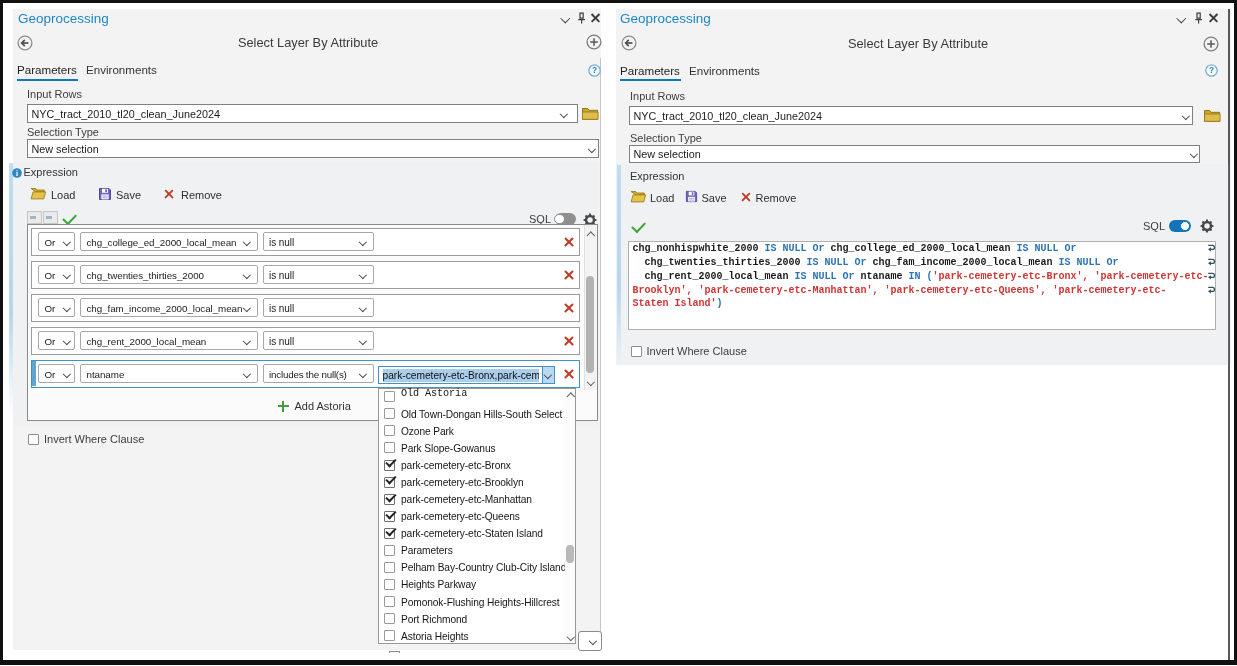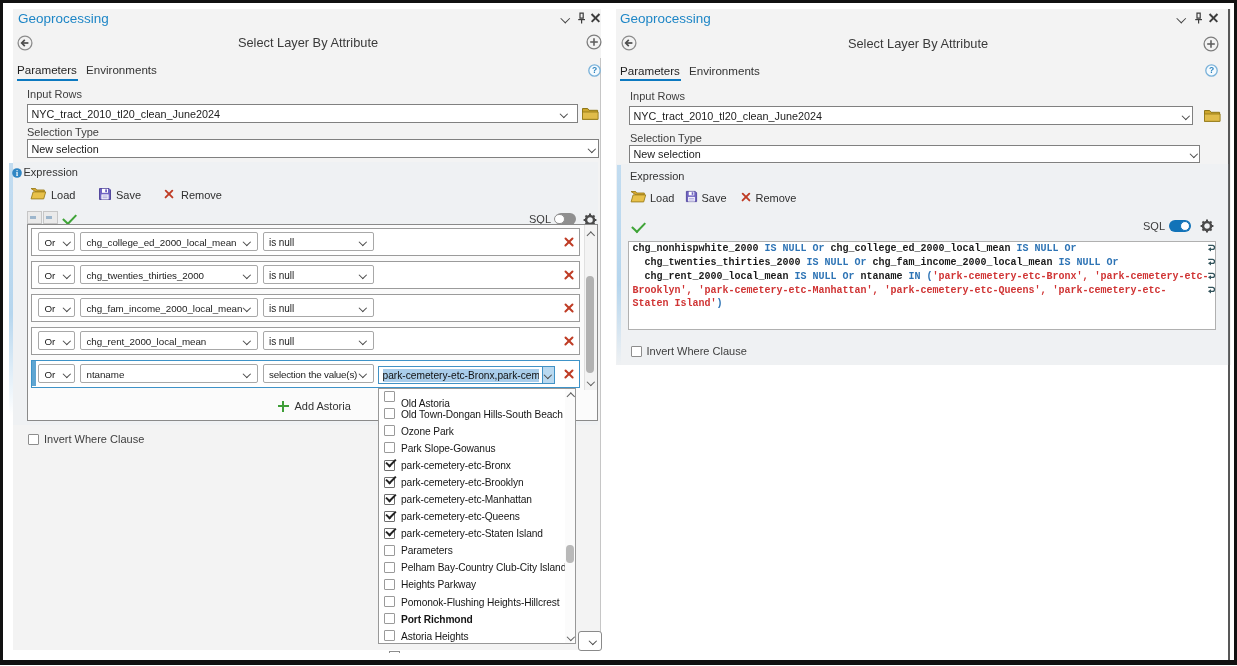--- a/index.html
+++ b/index.html
@@ -218,21 +218,21 @@
 <div class="a" style="left:31.8px;top:361.3px;width:4px;height:25px;background:#5fa5d1;"></div>
 <div class="sel" style="left:38px;top:364.2px;width:37px;">
       <span class="t">Or</span>
     </div>
     <div class="chvs" style="left:63.5px;top:370.5px;"></div>
 <div class="sel" style="left:80px;top:364.2px;width:177.5px;">
       <span class="t">ntaname</span>
     </div>
     <div class="chvs" style="left:244px;top:370.5px;"></div>
 <div class="sel" style="left:262.5px;top:364.2px;width:111px;">
-      <span class="t" style="font-size:9.8px;letter-spacing:-0.2px;">selection the value(s)</span>
+      <span class="t" style="font-size:9.8px;letter-spacing:-0.2px;">includes the null(s)</span>
     </div>
     <div class="chvs" style="left:360px;top:370.5px;"></div>
 <div class="a" style="left:378px;top:365.6px;width:177px;height:18.4px;background:#fff;border:1.2px solid #4292c5;box-sizing:border-box;"></div>
 <div class="a" style="left:382.5px;top:368.6px;width:156px;height:13.2px;background:#a9cdea;overflow:hidden;font-size:10.2px;color:#101010;white-space:nowrap;line-height:13.2px;">park-cemetery-etc-Bronx,park-ceme</div>
 <div class="a" style="left:541.8px;top:366.8px;width:12.2px;height:16px;background:#b9d9f0;border-left:1px solid #4292c5;box-sizing:border-box;"></div>
 <div class="chvs" style="left:544.8px;top:371.8px;"></div>
 <div class="xr" style="left:563px;top:367.8px;">
       <i class="r1"></i>
       <i class="r2"></i>
     </div>
@@ -241,23 +241,23 @@
  <i class="a" style="left:0;top:4.8px;width:11.5px;height:2px;background:#3f9e38;"></i>
  <i class="a" style="left:4.8px;top:0;width:2px;height:11.5px;background:#3f9e38;"></i>
 </div>
 <div class="a" style="left:294.5px;top:400px;font-size:11px;color:#333;">Add Astoria</div>
 
 <div class="cb" style="left:27.5px;top:433.5px;"></div>
 <div class="lb" style="left:44px;top:433px;">Invert Where Clause</div>
 
 <div class="a" style="left:377.5px;top:388px;width:198px;height:255.5px;background:#fff;border:1px solid #989898;box-sizing:border-box;z-index:5;"></div>
 <div class="cb" style="left:384px;top:391.3px;border-color:#9a9a9a;z-index:6;"></div>
-<div class="li" style="top:398px;z-index:6;">Old Astoria</div>
+<div class="li" style="top:388px;z-index:6;font-family:Liberation Mono, monospace;">Old Astoria</div>
 <div class="cb" style="left:384px;top:408.3px;border-color:#9a9a9a;z-index:6;"></div>
-<div class="li" style="top:408.9px;z-index:6;">Old Town-Dongan Hills-South Beach</div>
+<div class="li" style="top:408.9px;z-index:6;">Old Town-Dongan Hills-South Select</div>
 <div class="cb" style="left:384px;top:425.4px;border-color:#9a9a9a;z-index:6;"></div>
 <div class="li" style="top:426.0px;z-index:6;">Ozone Park</div>
 <div class="cb" style="left:384px;top:442.4px;border-color:#9a9a9a;z-index:6;"></div>
 <div class="li" style="top:443.1px;z-index:6;">Park Slope-Gowanus</div>
 <div class="cb" style="left:384px;top:459.5px;border-color:#6f6f6f;z-index:6;"></div>
 <div class="ckm" style="left:385.6px;top:459.4px;width:7.5px;height:4px;z-index:7;"></div>
 <div class="li" style="top:460.1px;z-index:6;">park-cemetery-etc-Bronx</div>
 <div class="cb" style="left:384px;top:476.6px;border-color:#6f6f6f;z-index:6;"></div>
 <div class="ckm" style="left:385.6px;top:476.4px;width:7.5px;height:4px;z-index:7;"></div>
 <div class="li" style="top:477.2px;z-index:6;">park-cemetery-etc-Brooklyn</div>
@@ -272,21 +272,21 @@
 <div class="li" style="top:528.3px;z-index:6;">park-cemetery-etc-Staten Island</div>
 <div class="cb" style="left:384px;top:544.7px;border-color:#9a9a9a;z-index:6;"></div>
 <div class="li" style="top:545.3px;z-index:6;">Parameters</div>
 <div class="cb" style="left:384px;top:561.8px;border-color:#9a9a9a;z-index:6;"></div>
 <div class="li" style="top:562.4px;z-index:6;">Pelham Bay-Country Club-City Island</div>
 <div class="cb" style="left:384px;top:578.8px;border-color:#9a9a9a;z-index:6;"></div>
 <div class="li" style="top:579.4px;z-index:6;">Heights Parkway</div>
 <div class="cb" style="left:384px;top:595.9px;border-color:#9a9a9a;z-index:6;"></div>
 <div class="li" style="top:596.5px;z-index:6;">Pomonok-Flushing Heights-Hillcrest</div>
 <div class="cb" style="left:384px;top:612.9px;border-color:#9a9a9a;z-index:6;"></div>
-<div class="li" style="top:613.5px;z-index:6;font-weight:bold;">Port Richmond</div>
+<div class="li" style="top:613.5px;z-index:6;">Port Richmond</div>
 <div class="cb" style="left:384px;top:630.0px;border-color:#9a9a9a;z-index:6;"></div>
 <div class="li" style="top:630.6px;z-index:6;">Astoria Heights</div>
 
 <div class="a" style="left:564.5px;top:389px;width:10px;height:253.5px;background:#fbfbfb;z-index:6;"></div>
 <div class="chvs" style="left:567.5px;top:393.5px;transform:rotate(225deg);border-color:#5f5f5f;z-index:7;"></div>
 <div class="chvs" style="left:567.5px;top:633.5px;border-color:#5f5f5f;z-index:7;"></div>
 <div class="a" style="left:566px;top:545px;width:7.6px;height:18px;border-radius:3.8px;background:#b9b9b9;z-index:7;"></div>
 
 <div class="a" style="left:388.5px;top:650.5px;width:11px;height:2.8px;border:1px solid #8d8d8d;border-bottom:none;background:#fff;box-sizing:border-box;z-index:6;"></div>
 

